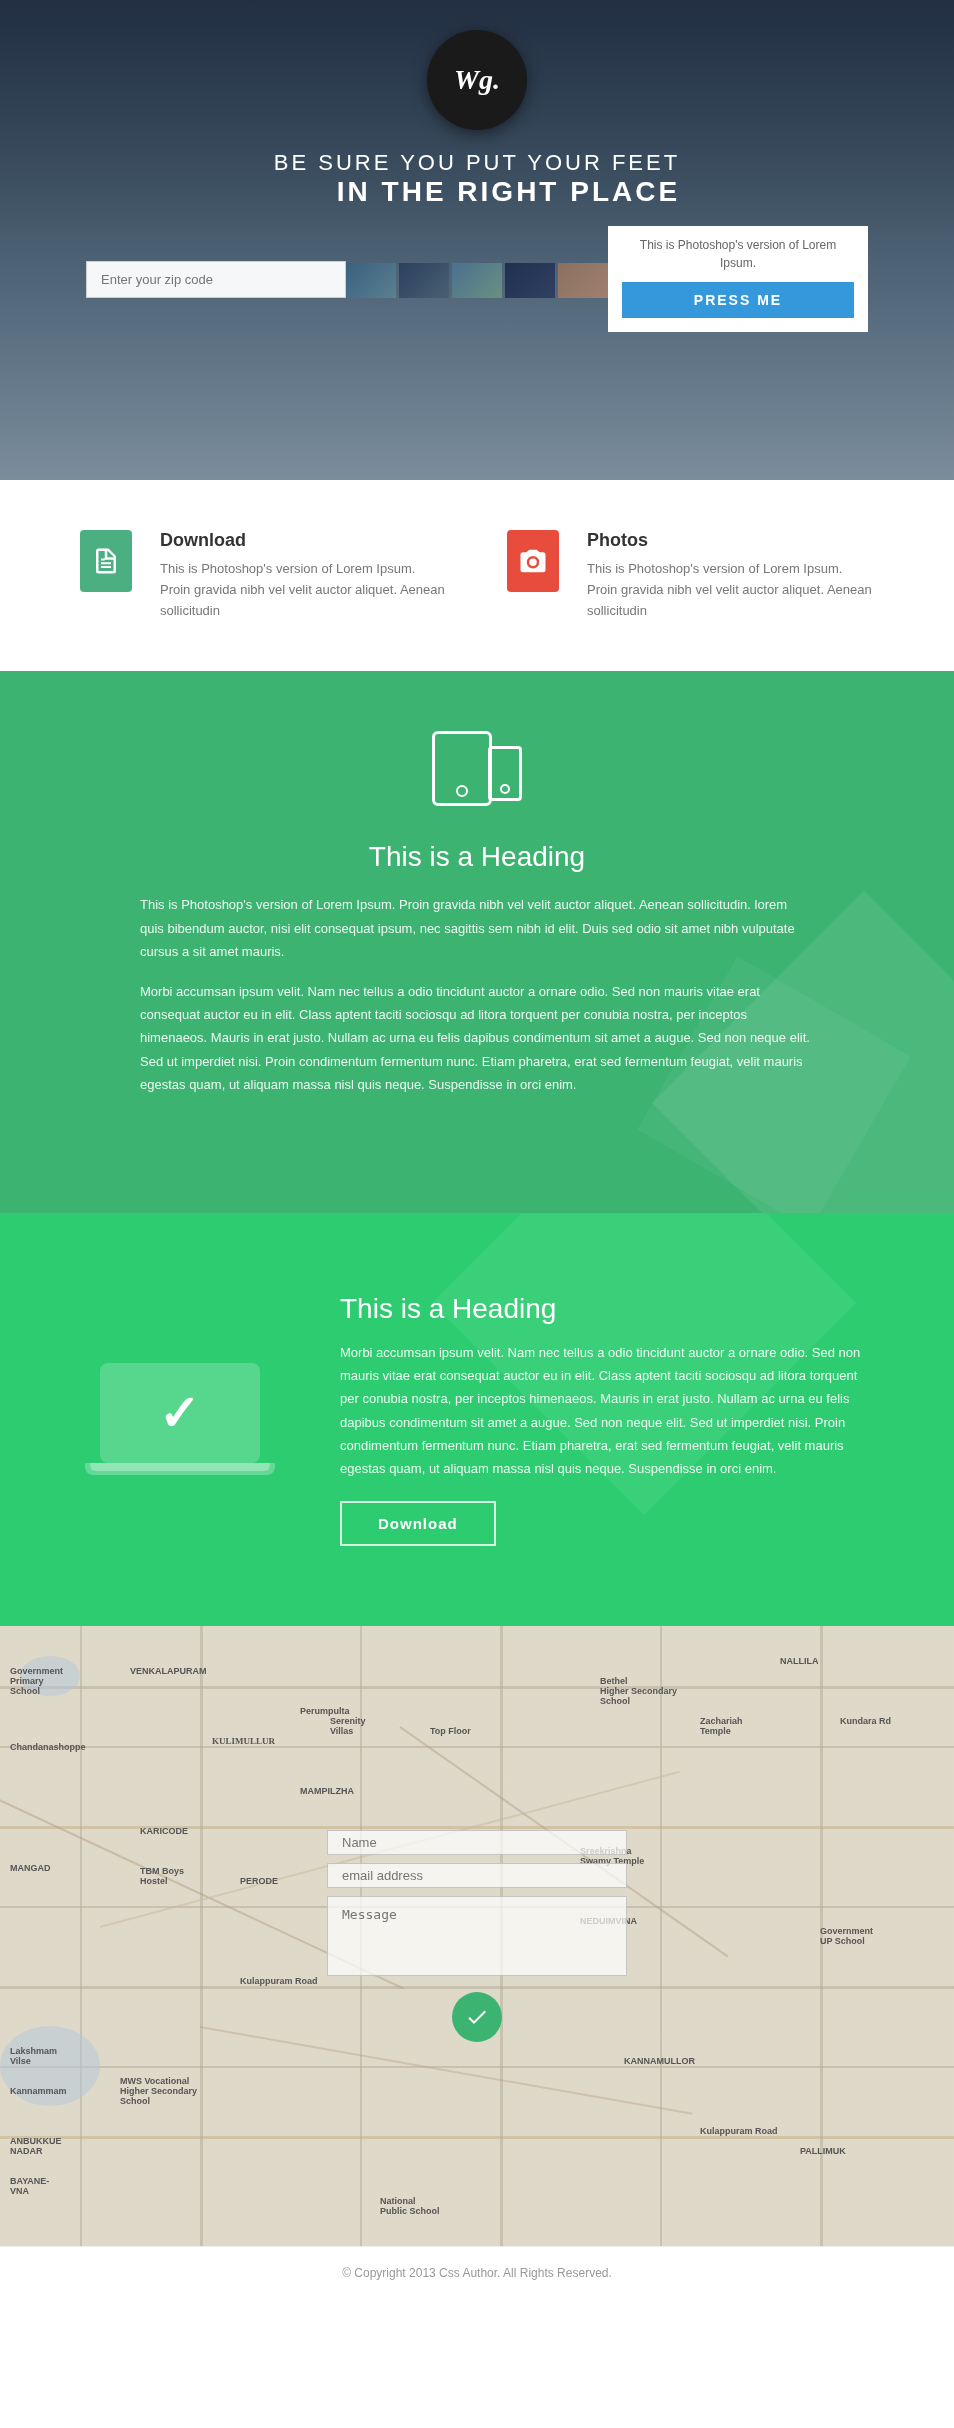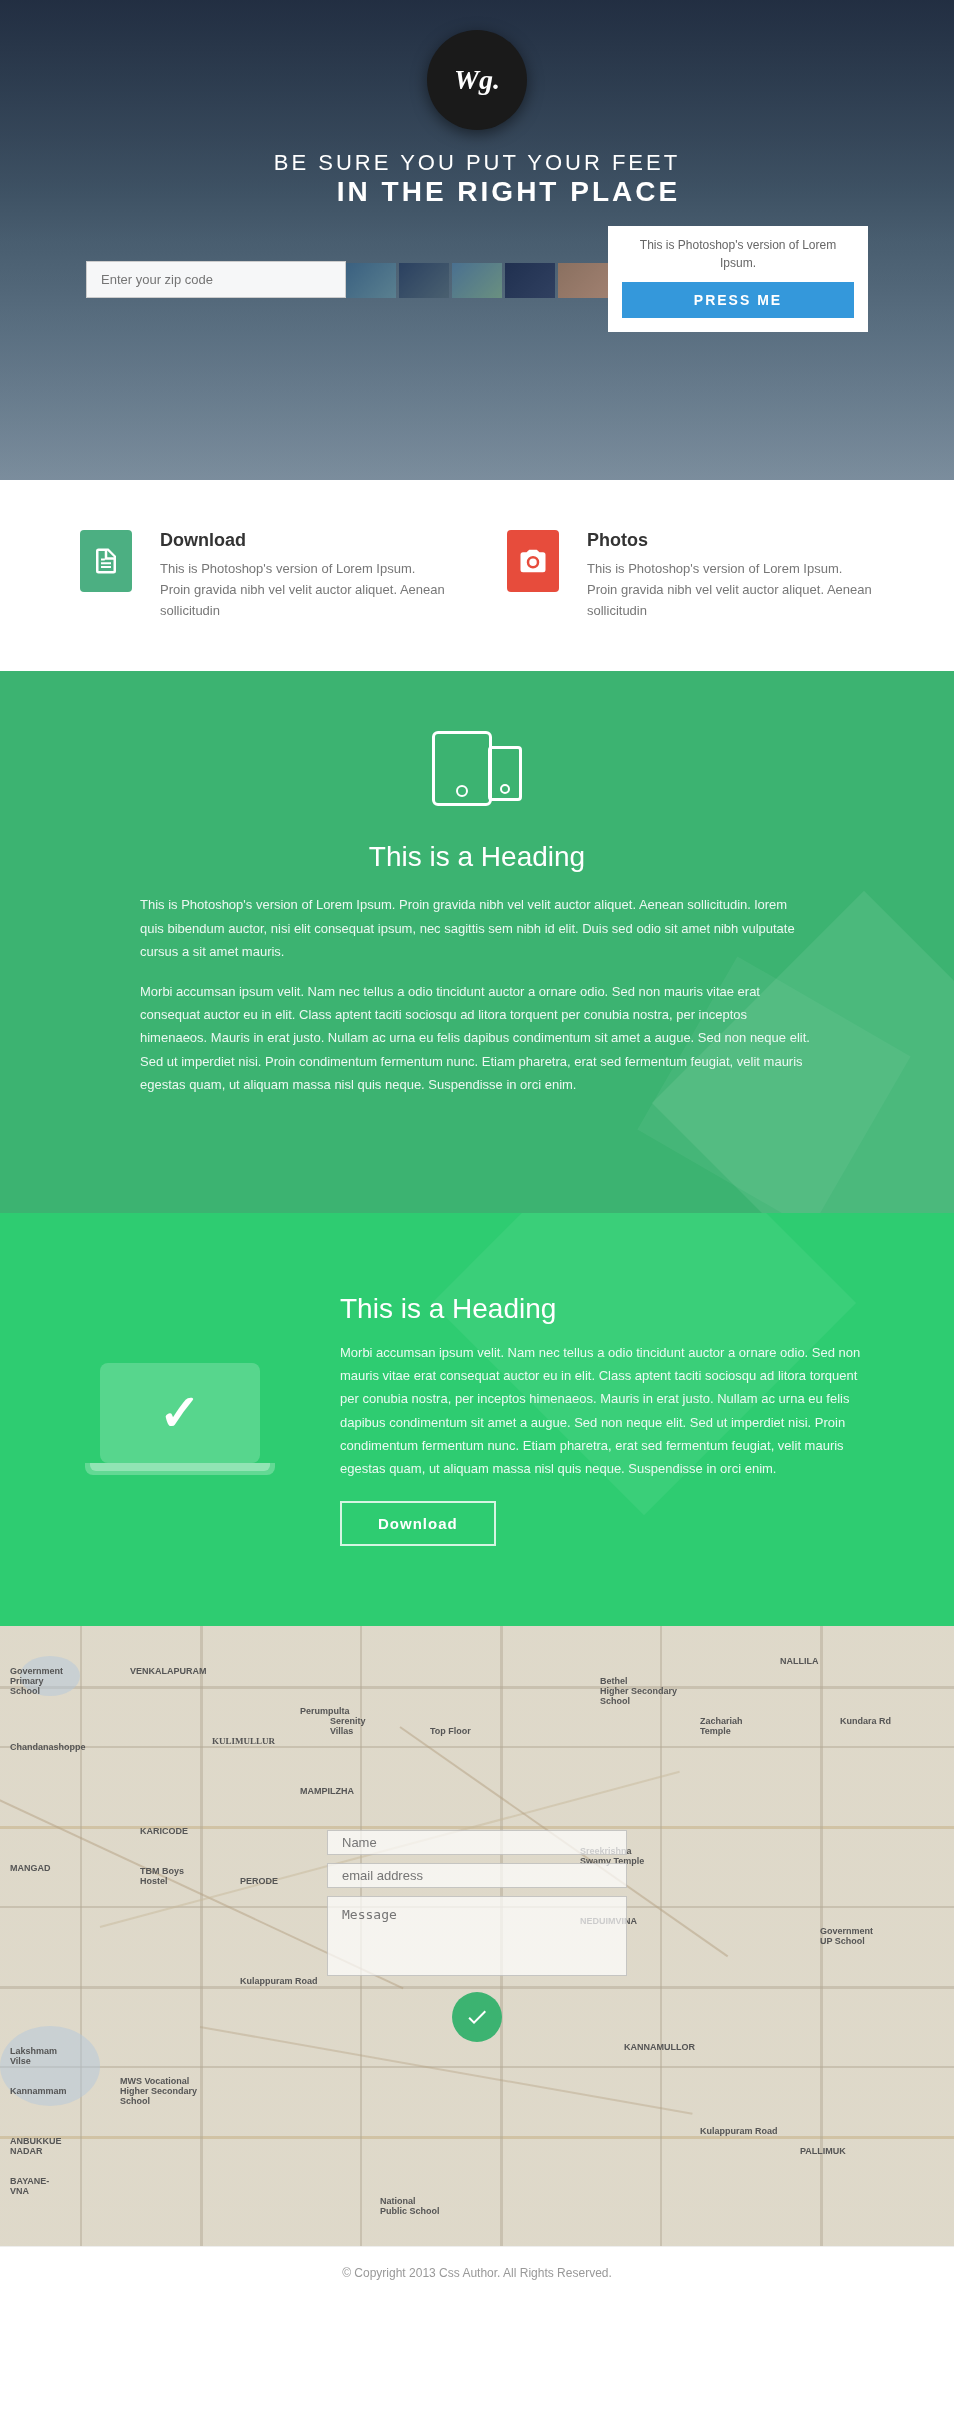--- a/index.html
+++ b/index.html
@@ -612,21 +612,21 @@
   <span class="map-label" style="top:200px; left:140px;">KARICODE</span>
   <span class="map-label" style="top:237px; left:10px;">MANGAD</span>
   <span class="map-label" style="top:240px; left:140px;">TBM Boys<br>Hostel</span>
   <span class="map-label" style="top:250px; left:240px;">PERODE</span>
   <span class="map-label" style="top:220px; left:580px;">Sreekrishna<br>Swamy Temple</span>
   <span class="map-label" style="top:290px; left:580px;">NEDUIMVINA</span>
   <span class="map-label" style="top:300px; left:820px;">Government<br>UP School</span>
   <span class="map-label" style="top:350px; left:240px;">Kulappuram Road</span>
   <span class="map-label" style="top:420px; left:10px;">Lakshmam<br>Vilse</span>
   <span class="map-label" style="top:450px; left:120px;">MWS Vocational<br>Higher Secondary<br>School</span>
-  <span class="map-label" style="top:416px; left:600px;padding-left:24px;">KANNAMULLOR</span>
+  <span class="map-label" style="top:430px; left:600px;padding-left:24px;">KANNAMULLOR</span>
   <span class="map-label" style="top:500px; left:700px;">Kulappuram Road</span>
   <span class="map-label" style="top:520px; left:800px;">PALLIMUK</span>
   <span class="map-label" style="top:460px; left:10px;">Kannammam</span>
   <span class="map-label" style="top:510px; left:10px;">ANBUKKUE<br>NADAR</span>
   <span class="map-label" style="top:550px; left:10px;">BAYANE-<br>VNA</span>
   <span class="map-label" style="top:570px; left:380px;">National<br>Public School</span>
 
   <div class="contact-form">
     <input class="contact-input" type="text" placeholder="Name" style="">
     <input class="contact-input" type="email" placeholder="email address" style="">

